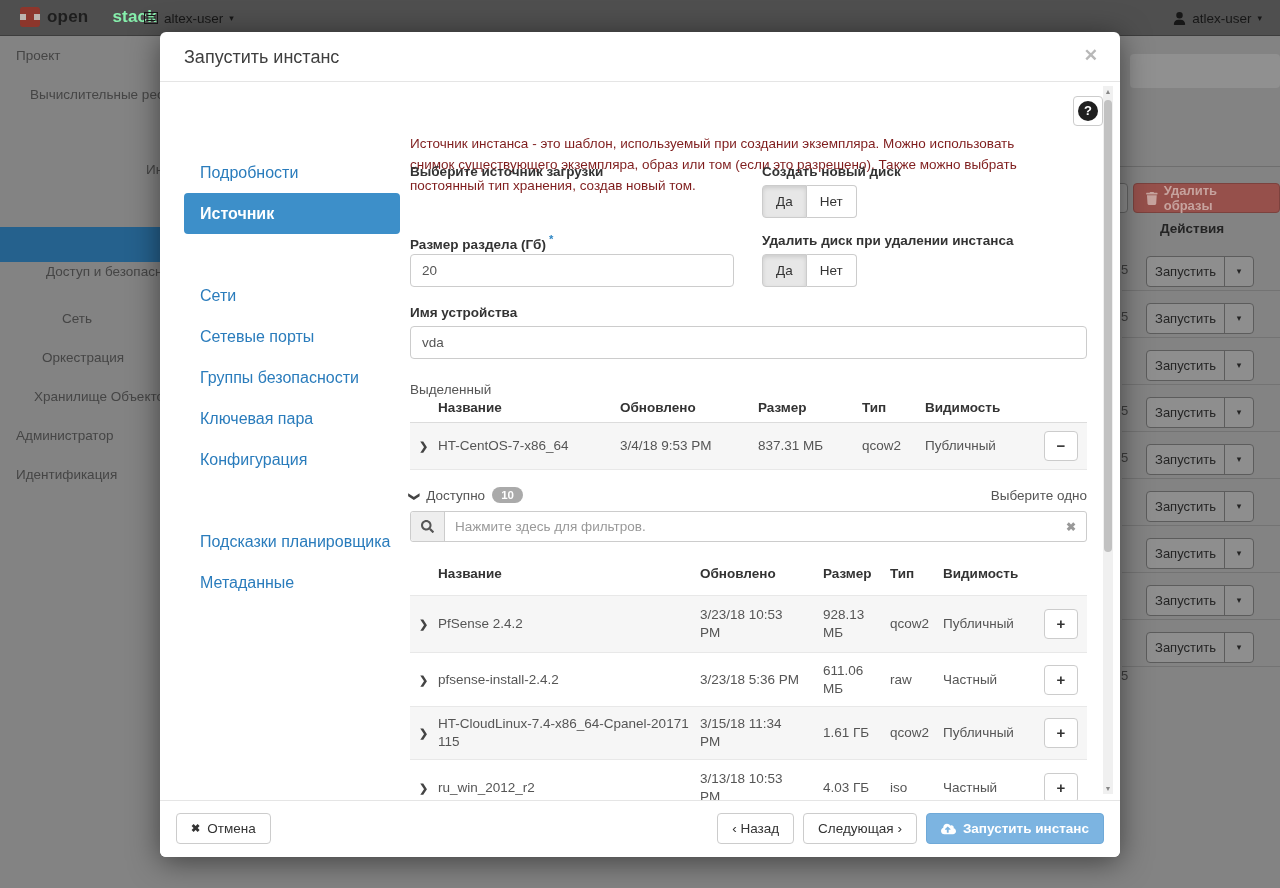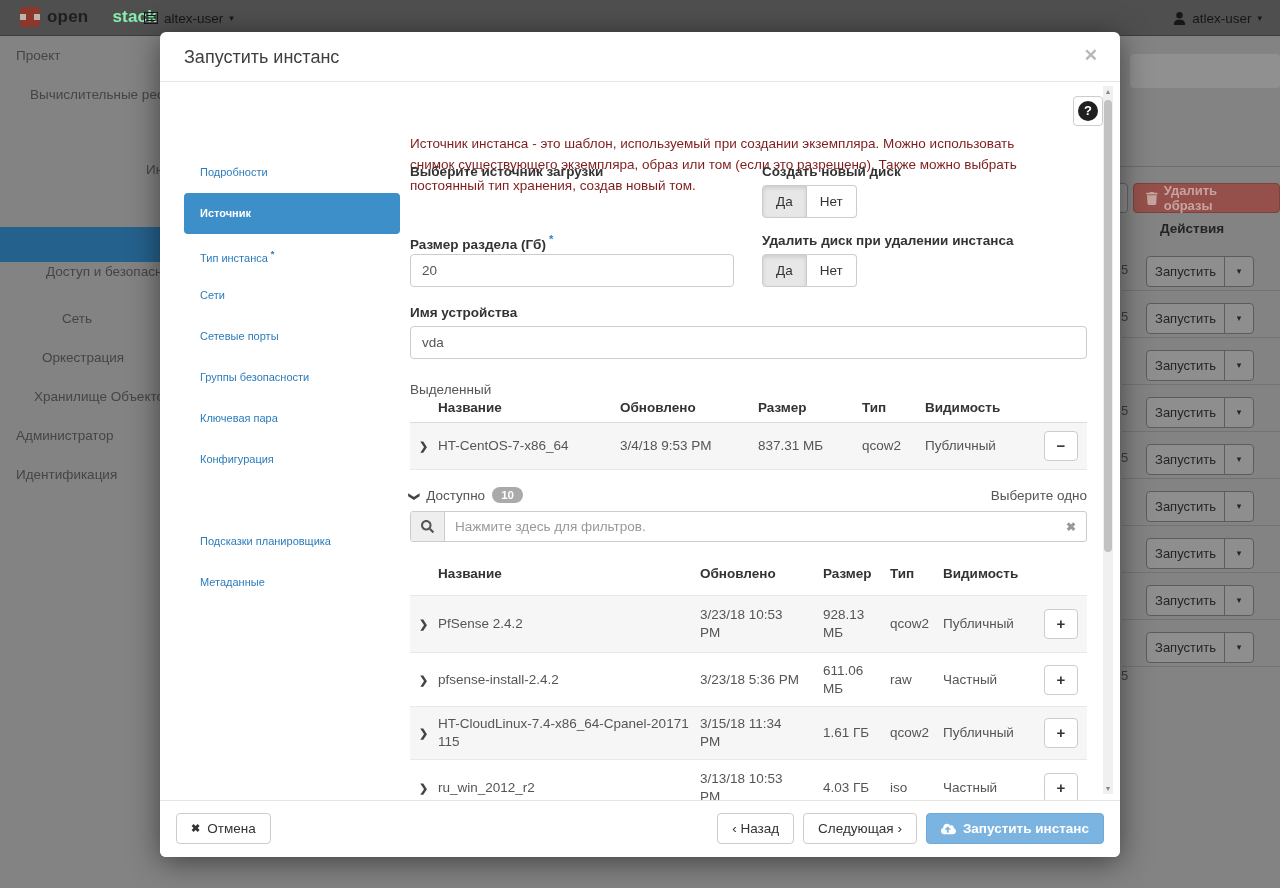--- a/index.html
+++ b/index.html
@@ -34,21 +34,21 @@
 
   
   .modal { position:absolute; left:160px; top:32px; width:960px; height:825px; background:#fff; border-radius:6px; box-shadow:0 5px 30px rgba(0,0,0,.5); z-index:10; }
   .m-header { position:absolute; left:0; top:0; right:0; height:50px; border-bottom:1px solid #e5e5e5; }
   .m-title { position:absolute; left:24px; top:15px; font-size:18px; color:#3f3f3f; }
   .m-close { position:absolute; right:22px; top:13px; font-size:17px; font-weight:bold; color:#b8b8b8; cursor:pointer; }
   .m-body { position:absolute; left:0; top:50px; width:960px; height:718px; overflow:hidden; }
   .m-footer { position:absolute; left:0; bottom:0; right:0; height:57px; border-top:1px solid #e5e5e5; border-radius:0 0 6px 6px; background:#fff; }
 
   
-  .wnav-item { position:absolute; left:24px; width:216px; height:41px; line-height:41px; padding-left:16px; font-size:11px; color:#2a7cbc; cursor:pointer; white-space:nowrap; }
+  .wnav-item { position:absolute; left:24px; width:216px; height:41px; line-height:41px; padding-left:16px; font-size:16px; color:#2a7cbc; cursor:pointer; white-space:nowrap; }
   .wnav-item.active { background:#3d8fc9; border-radius:4px; color:#fff; font-weight:bold; }
   .wnav-req { color:#2a7cbc; font-weight:bold; margin-left:3px; }
 
   
   .desc { position:absolute; left:250px; top:28px; width:638px; font-size:13.5px; color:#7f1d1d; line-height:1.55;margin-top:24px; }
   .help-btn { position:absolute; left:913px; top:14px; width:30px; height:30px; background:#fff; border:1px solid #ccc; border-radius:4px; display:flex; align-items:center; justify-content:center; cursor:pointer; }
   .help-circle { width:20px; height:20px; border-radius:50%; background:#1f1f1f; color:#fff; font-size:13px; font-weight:bold; text-align:center; line-height:20px; }
   .f-label { position:absolute; font-size:13.5px; font-weight:bold; color:#333; white-space:nowrap; }
   .req { color:#2d86c4; margin-left:3px; }
   .plain-label { position:absolute; font-size:13.5px; color:#555;margin-top:9px; }
@@ -202,21 +202,20 @@
 
   <div class="m-header">
     <div class="m-title">Запустить инстанс</div>
     <div class="m-close">✕</div>
   </div>
 
   <div class="m-body">
 
     <div class="wnav-item" style="top:70px;"><span>Подробности</span></div>
     <div class="wnav-item active" style="top:111px;"><span>Источник</span></div>
-    <div class="wnav-item" style="top:152px;"><span>Тип инстанса</span><sup class="wnav-req">*</sup></div>
     <div class="wnav-item" style="top:193px;"><span>Сети</span></div>
     <div class="wnav-item" style="top:234px;"><span>Сетевые порты</span></div>
     <div class="wnav-item" style="top:275px;"><span>Группы безопасности</span></div>
     <div class="wnav-item" style="top:316px;"><span>Ключевая пара</span></div>
     <div class="wnav-item" style="top:357px;"><span>Конфигурация</span></div>
     <div class="wnav-item" style="top:439px;"><span>Подсказки планировщика</span></div>
     <div class="wnav-item" style="top:480px;"><span>Метаданные</span></div>
 
     <div class="desc">Источник инстанса - это шаблон, используемый при создании экземпляра. Можно использовать снимок существующего экземпляра, образ или том (если это разрешено). Также можно выбрать постоянный тип хранения, создав новый том.</div>
     <div class="help-btn">

